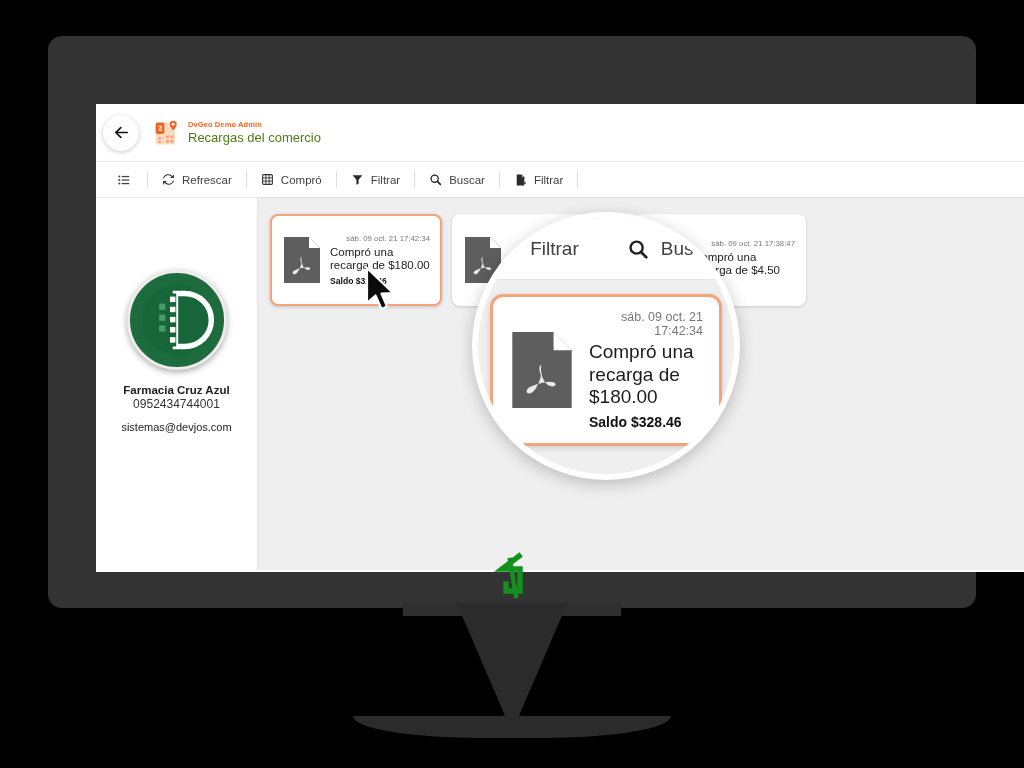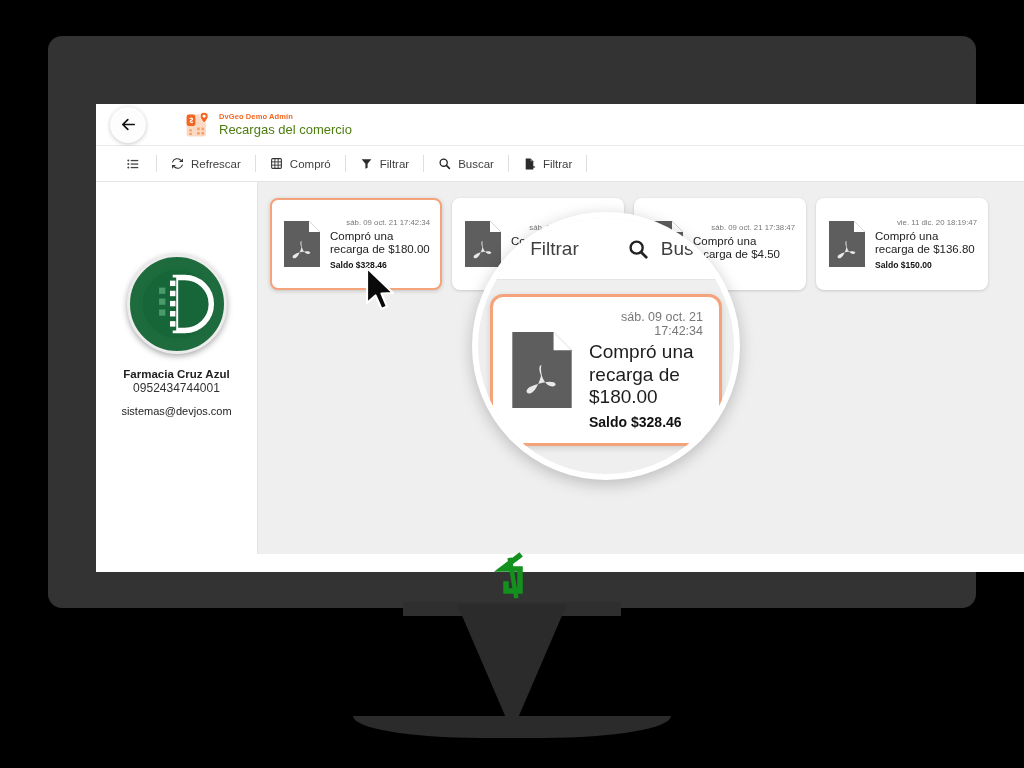--- a/index.html
+++ b/index.html
@@ -59,26 +59,25 @@
     position: absolute;
     left: 50%; top: 602px;
     transform: translateX(-50%);
     width: 218px; height: 14px;
     background: #2f2f2f;
   }
 
   
   .app-header {
     position: relative;
-    height: 42px;
+    height: 58px;
     background: #ffffff;
     display: flex; align-items: center;
-    padding-left: 14px;
+    padding-left: 7px;
     border-bottom: 1px solid #eaeaea;
-    gap: 24px;
   }
   .back-btn {
     width: 36px; height: 36px;
     border-radius: 50%;
     background: #fdfdfd;
     box-shadow: 0 1px 4px rgba(0,0,0,.22);
     display: flex; align-items: center; justify-content: center;
     flex: none;
   }
   .brand-block { display: flex; align-items: center; margin-left: 14px; }
@@ -89,21 +88,21 @@
   }
   .brand-sub { font-size: 13px; color: #4d7c0f; margin-top: 2px; }
 
   
   .toolbar {
     position: relative;
     height: 36px;
     background: #ffffff;
     display: flex; align-items: center;
     border-bottom: 1px solid #e4e4e4;
-    padding-left: 30px;
+    padding-left: 21px;
   }
   .tb-item {
     display: flex; align-items: center; gap: 7px;
     height: 22px;
     padding: 0 14px;
     font-size: 11.5px; color: #3f3f3f;
   }
   .tb-sep { width: 1px; height: 17px; background: #dedede; }
 
   
@@ -348,32 +347,20 @@
                 <path d="M27 1l11 11H27z" fill="#ffffff"></path>
                 <path d="M20 21c-2 0-2 3-.6 6.5-1 4-3 8.5-5.4 10.2-2 1.4-4 .2-3.2-1.6.8-1.8 5-3.4 9.6-4.4 4-.9 7.4-.6 7.8.8.4 1.5-2.6 2-4.6.6-2.4-1.7-4-5.3-4.2-9.2C19.3 21.6 19.8 21 20 21z" fill="#e9e9e9"></path>
               </svg>
               <div class="rec-txt">
                 <div class="rec-date">sáb. 09 oct. 21 17:38:47</div>
                 <div class="rec-desc">Compró una recarga de $4.50</div>
                 <div class="rec-bal"></div>
               </div>
             </div>
 
-            <div class="rec-card">
-              <svg class="pdf-ico" viewBox="0 0 40 48">
-                <path d="M2 1h25l11 11v35H2z" fill="#5e5e5e"></path>
-                <path d="M27 1l11 11H27z" fill="#ffffff"></path>
-                <path d="M20 21c-2 0-2 3-.6 6.5-1 4-3 8.5-5.4 10.2-2 1.4-4 .2-3.2-1.6.8-1.8 5-3.4 9.6-4.4 4-.9 7.4-.6 7.8.8.4 1.5-2.6 2-4.6.6-2.4-1.7-4-5.3-4.2-9.2C19.3 21.6 19.8 21 20 21z" fill="#e9e9e9"></path>
-              </svg>
-              <div class="rec-txt">
-                <div class="rec-date">vie. 11 dic. 20 18:19:47</div>
-                <div class="rec-desc">Compró una recarga de $136.80</div>
-                <div class="rec-bal">Saldo $150.00</div>
-              </div>
-            </div>
 
           </div>
         </div>
       </div>
     </div>
 
     <div class="monitor-chin-logo">
       <svg class="chin-mark" viewBox="0 0 46 50">
         <path d="M30 5 L13 18 L31 18 L31 40 L17 40 L17 33" fill="none" stroke="#14901e" stroke-width="5.5" stroke-linecap="square" stroke-linejoin="miter"></path>
         <path d="M21 9 L27 45" fill="none" stroke="#14901e" stroke-width="4.5" stroke-linecap="square"></path>

